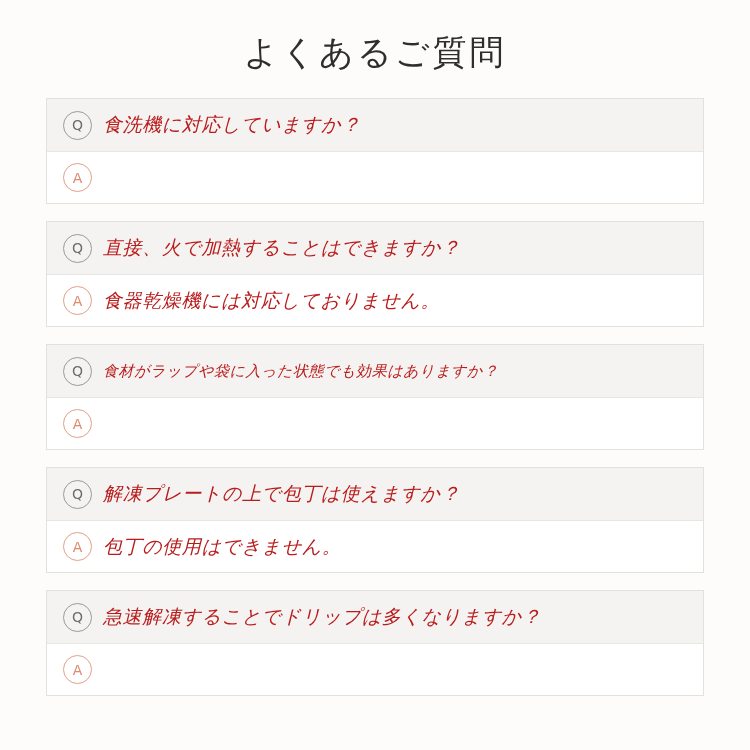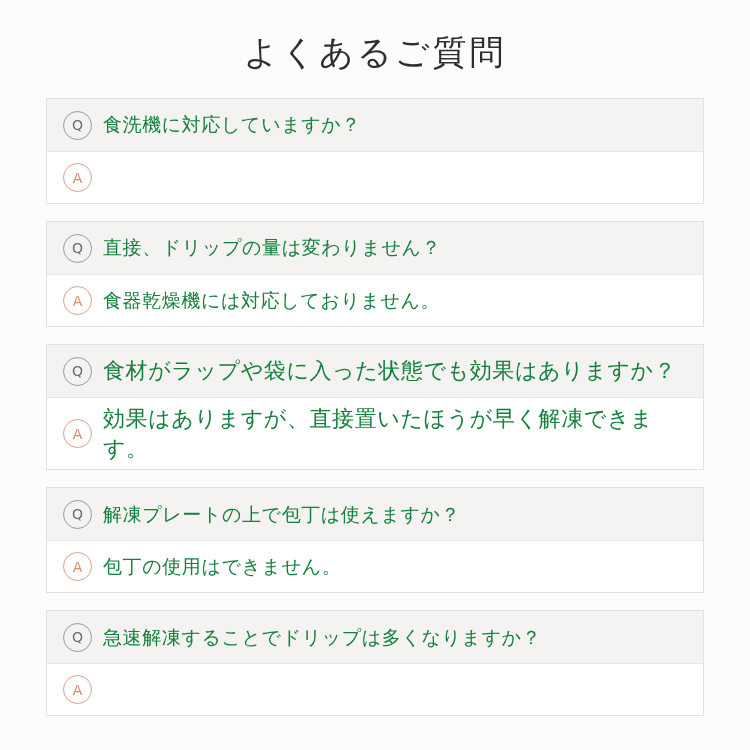--- a/index.html
+++ b/index.html
@@ -73,25 +73,26 @@
     color: #6c6c68;
   }
   .marker.a {
     border: 1px solid #e0a08a;
     color: #e08a6c;
   }
   .text {
     font-size: 19px;
     letter-spacing: 0.6px;
     line-height: 1.35;
-    color: #15803d;
+    color: #b91c1c;
     font-family: "DejaVu Sans", sans-serif;
+    font-style: italic;
   }
   .text.small {
-    font-size: 22px;
+    font-size: 15px;
   }
 </style>
 </head>
 <body>
 
 <div class="page">
 
   <h1 class="page-title">よくあるご質問</h1>
 
   <div class="faq-list">
@@ -102,36 +103,35 @@
         <span class="text">食洗機に対応していますか？</span>
       </div>
       <div class="row answer">
         <span class="marker a">A</span>
       </div>
     </div>
 
     <div class="faq-item">
       <div class="row question">
         <span class="marker q">Q</span>
-        <span class="text">直接、ドリップの量は変わりません？</span>
+        <span class="text">直接、火で加熱することはできますか？</span>
       </div>
       <div class="row answer">
         <span class="marker a">A</span>
         <span class="text">食器乾燥機には対応しておりません。</span>
       </div>
     </div>
 
     <div class="faq-item">
       <div class="row question">
         <span class="marker q">Q</span>
         <span class="text small">食材がラップや袋に入った状態でも効果はありますか？</span>
       </div>
       <div class="row answer">
         <span class="marker a">A</span>
-        <span class="text small">効果はありますが、直接置いたほうが早く解凍できます。</span>
       </div>
     </div>
 
     <div class="faq-item">
       <div class="row question">
         <span class="marker q">Q</span>
         <span class="text">解凍プレートの上で包丁は使えますか？</span>
       </div>
       <div class="row answer">
         <span class="marker a">A</span>

